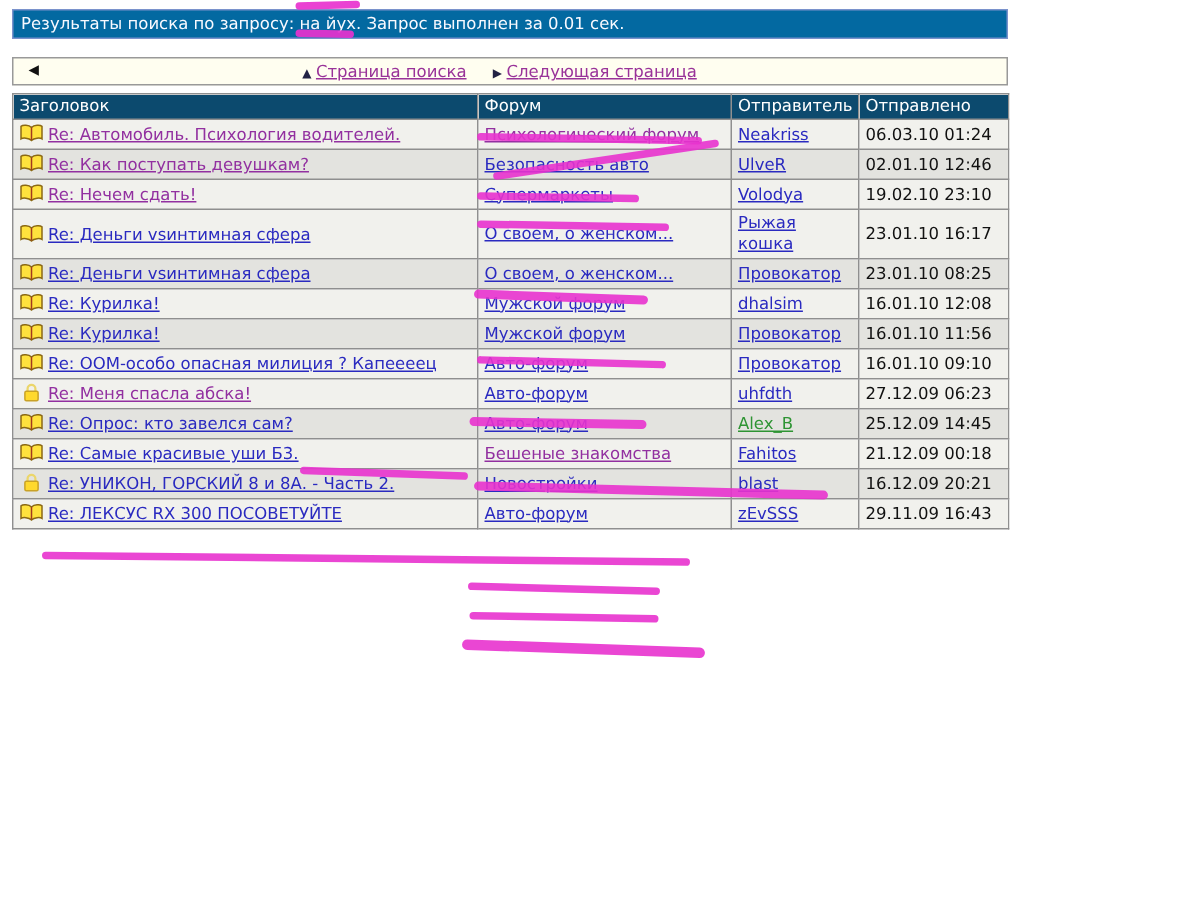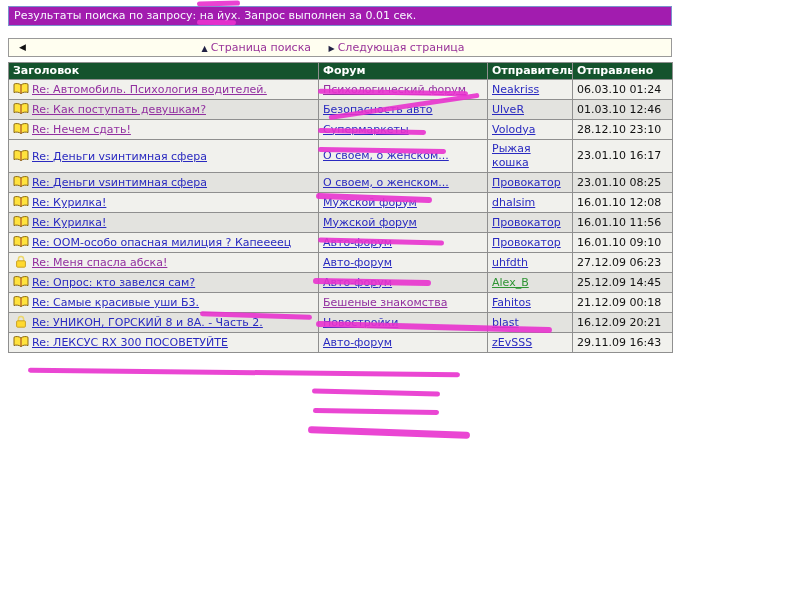--- a/index.html
+++ b/index.html
@@ -2,41 +2,41 @@
 <html><head>
 <meta charset="utf-8">
 <style>
   * { margin:0; padding:0; box-sizing:border-box; }
   html,body { width:800px; height:600px; background:#ffffff; overflow:hidden;
               font-family:"DejaVu Sans", sans-serif; }
   #stage { position:relative; width:800px; height:600px; background:#fff; }
 
   
   .topbar { position:absolute; left:8px; top:6px; width:664px; height:20px;
-            background:#a21caf; border:1px solid #7A92CC; color:#F8F9FF;
+            background:#0369a1; border:1px solid #7A92CC; color:#F8F9FF;
             font-size:11px; line-height:18px; padding-left:5px; white-space:nowrap; }
   .query-mark { position:relative; display:inline-block; }
   .query-mark::before { content:""; position:absolute; left:-3px; right:-2px; top:-6px; height:5px;
             background:#E832CE; border-radius:3px; transform:rotate(-1.5deg); opacity:.92; }
   .query-mark::after  { content:""; position:absolute; left:-3px; right:2px; bottom:0px; height:5px;
             background:#E832CE; border-radius:3px; transform:rotate(1deg); opacity:.92; }
 
   
   .navbar { position:absolute; left:8px; top:38px; width:664px; height:19px;
             background:#FFFEF0; border:1px solid #999; font-size:11px; line-height:17px; }
   .nav-arrow { position:absolute; left:10px; top:0; color:#111; font-size:9px; cursor:pointer; }
   .nav-center { text-align:center; white-space:nowrap; }
   .nav-center .tri { color:#222244; font-size:8px; margin-right:3px; }
-  .nav-center a { color:#993399; margin:0 14px 0 0; cursor:pointer; }
+  .nav-center a { color:#993399; text-decoration:underline; margin:0 14px 0 0; cursor:pointer; }
 
   
   .tablewrap { position:absolute; left:8px; top:62px; width:665px; height:383px; overflow:hidden; }
   table { border-collapse:collapse; table-layout:fixed; width:664px; font-size:11px; }
   th, td { border:1px solid #8f8f8f; padding:2px 3px 2px 4px; line-height:14px; overflow:hidden; }
-  thead th { background:#14532d; color:#ffffff; font-weight:bold; text-align:left;
+  thead th { background:#0c4a6e; color:#ffffff; font-weight:normal; text-align:left;
              height:16px; line-height:12px;margin-top:13px; }
   tbody tr { height:19px; }
   tbody tr.odd  td { background:#F1F1ED; }
   tbody tr.even td { background:#E3E3DF; }
   td.c-title { }
   td.c-forum, td.c-sent { white-space:nowrap; }
   td.c-sent { color:#111; }
   a.lnk { text-decoration:underline; cursor:pointer; }
   .lc-blue   { color:#2A2AC0; }
   .lc-purple { color:#9230A0; }
@@ -89,30 +89,30 @@
             <td class="c-sender"><a class="lnk lc-blue">Neakriss</a></td>
             <td class="c-sent">06.03.10 01:24</td>
           </tr>
           <tr class="even">
             <td class="c-title"><span class="ticon"><svg width="16" height="13" viewBox="0 0 16 13">
                   <path d="M8 3 C6.2 1.2, 2.2 1.2, 1 2.2 L1 10.6 C2.2 9.8, 6.2 9.8, 8 11.6 C9.8 9.8, 13.8 9.8, 15 10.6 L15 2.2 C13.8 1.2, 9.8 1.2, 8 3 Z" fill="#FFE23D" stroke="#8B6914" stroke-width="1"></path>
                   <line x1="8" y1="3" x2="8" y2="11.4" stroke="#A33A1E" stroke-width="1"></line>
                 </svg></span><a class="lnk lc-purple">Re: Как поступать девушкам?</a></td>
             <td class="c-forum"><a class="lnk lc-blue">Безопасность авто</a></td>
             <td class="c-sender"><a class="lnk lc-blue">UlveR</a></td>
-            <td class="c-sent">01.03.10 12:46</td>
+            <td class="c-sent">02.01.10 12:46</td>
           </tr>
           <tr class="odd">
             <td class="c-title"><span class="ticon"><svg width="16" height="13" viewBox="0 0 16 13">
                   <path d="M8 3 C6.2 1.2, 2.2 1.2, 1 2.2 L1 10.6 C2.2 9.8, 6.2 9.8, 8 11.6 C9.8 9.8, 13.8 9.8, 15 10.6 L15 2.2 C13.8 1.2, 9.8 1.2, 8 3 Z" fill="#FFE23D" stroke="#8B6914" stroke-width="1"></path>
                   <line x1="8" y1="3" x2="8" y2="11.4" stroke="#A33A1E" stroke-width="1"></line>
                 </svg></span><a class="lnk lc-purple">Re: Нечем сдать!</a></td>
             <td class="c-forum"><a class="lnk lc-blue">Супермаркеты</a></td>
             <td class="c-sender"><a class="lnk lc-blue">Volodya</a></td>
-            <td class="c-sent">28.12.10 23:10</td>
+            <td class="c-sent">19.02.10 23:10</td>
           </tr>
           <tr class="odd">
             <td class="c-title"><span class="ticon"><svg width="16" height="13" viewBox="0 0 16 13">
                   <path d="M8 3 C6.2 1.2, 2.2 1.2, 1 2.2 L1 10.6 C2.2 9.8, 6.2 9.8, 8 11.6 C9.8 9.8, 13.8 9.8, 15 10.6 L15 2.2 C13.8 1.2, 9.8 1.2, 8 3 Z" fill="#FFE23D" stroke="#8B6914" stroke-width="1"></path>
                   <line x1="8" y1="3" x2="8" y2="11.4" stroke="#A33A1E" stroke-width="1"></line>
                 </svg></span><a class="lnk lc-blue">Re: Деньги vsинтимная сфера</a></td>
             <td class="c-forum"><a class="lnk lc-blue">О своем, о женском...</a></td>
             <td class="c-sender"><a class="lnk lc-blue">Рыжая кошка</a></td>
             <td class="c-sent">23.01.10 16:17</td>
           </tr>

